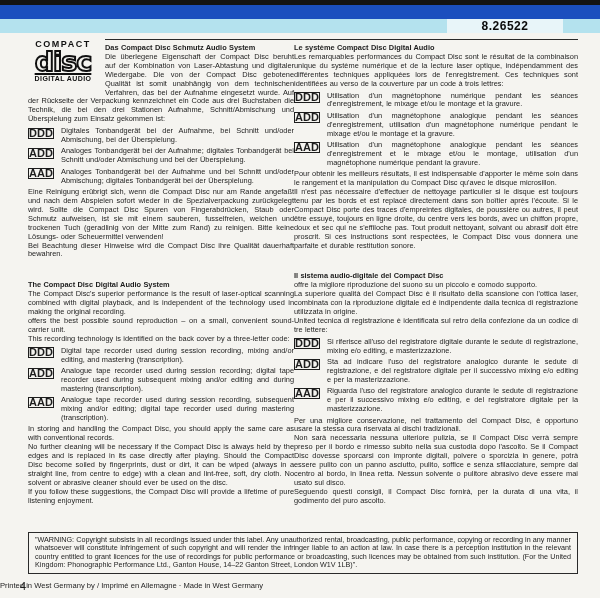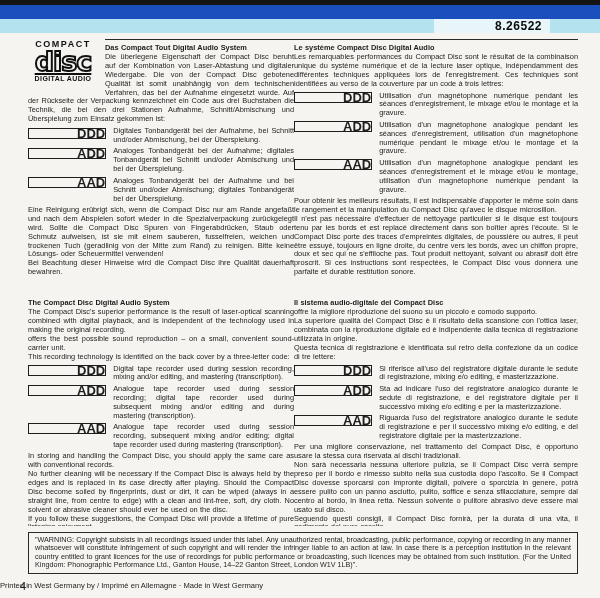--- a/index.html
+++ b/index.html
@@ -7,23 +7,23 @@
     width:600px;height:598px;position:relative;overflow:hidden;
     background:#f5f4f0;color:#1d1d1d;
     font-family:"Liberation Sans", sans-serif;
     -webkit-font-smoothing:antialiased;
   }
   .bar{position:absolute;left:0;right:0;}
   .bar-black{top:0;height:5px;background:#141414;}
   .bar-blue{top:5px;height:14px;background:#1b4fbe;}
   .bar-cyan{top:19px;height:14px;background:#b4e2ee;}
   .catalog{
-    position:absolute;top:19px;right:50px;height:14px;min-width:100px;
+    position:absolute;top:19px;right:37px;height:14px;min-width:100px;
     background:#e8f5f9;color:#0b0b0b;font-weight:bold;font-size:12px;
-    line-height:14px;text-align:right;padding:0 8px;letter-spacing:0.5px;
+    line-height:14px;text-align:center;padding:0 8px;letter-spacing:0.5px;
   }
   .content{
     position:absolute;top:39px;left:28px;right:22px;bottom:72px;
     display:flex;gap:0;overflow:hidden;
   }
   .col{flex:1 1 0;min-width:0;}
   .col-left{flex:0 0 266px;}
   p,.title{
     margin:0;font-size:7.4px;line-height:8.9px;text-align:justify;
     word-spacing:0.3px;
@@ -38,21 +38,21 @@
   .logo .compact{font-weight:bold;font-size:9px;line-height:10px;letter-spacing:1.5px;}
   .logo .disc{
     font-family:"DejaVu Sans", sans-serif;font-weight:bold;
     font-size:27px;line-height:25px;letter-spacing:-1px;
     color:#f5f4f0;text-decoration:underline;-webkit-text-stroke:2px #101010;
   }
   .logo .digital{font-weight:bold;font-size:7px;line-height:10px;letter-spacing:0.4px;}
   .code{display:flex;margin:2.5px 0;}
   .code .lbl{
     flex:0 0 24px;height:9px;border:1px solid #1d1d1d;margin-right:7px;margin-top:0.5px;
-    font-weight:bold;font-size:13px;line-height:9px;text-align:center;padding-left:48px;
+    font-weight:bold;font-size:11px;line-height:9px;text-align:center;
   }
   .code p{flex:1 1 auto;}
   .gap{margin-top:22px;}
   .smallgap{margin-top:3px;}
   .warning{
     position:absolute;left:28px;right:22px;bottom:24px;
     border:1px solid #2a2a2a;padding:3px 6px;
     font-size:7.2px;line-height:8.6px;text-align:justify;background:transparent;
   }
   .footer{position:absolute;left:0;right:0;bottom:6px;height:14px;}
@@ -74,21 +74,21 @@
 
   <div class="col col-left">
     <div class="logo">
       <div class="compact">COMPACT</div>
       <div class="disc">disc</div>
       <div class="digital">DIGITAL AUDIO</div>
     </div>
     <div class="rule bfc"></div>
 
     <div>
-      <div class="title">Das Compact Tout Digital Audio System</div>
+      <div class="title">Das Compact Disc Schmutz Audio System</div>
       <p>Die überlegene Eigenschaft der Compact Disc beruht auf der Kombination von Laser-Abtastung und digitaler Wiedergabe. Die von der Compact Disc gebotene Qualität ist somit unabhängig von dem technischen Verfahren, das bei der Aufnahme eingesetzt wurde. Auf der Rückseite der Verpackung kennzeichnet ein Code aus drei Buchstaben die Technik, die bei den drei Stationen Aufnahme, Schnitt/Abmischung und Überspielung zum Einsatz gekommen ist:</p>
       <div class="code smallgap">
         <div class="lbl">DDD</div>
         <p>Digitales Tonbandgerät bei der Aufnahme, bei Schnitt und/oder Abmischung, bei der Überspielung.</p>
       </div>
       <div class="code">
         <div class="lbl">ADD</div>
         <p>Analoges Tonbandgerät bei der Aufnahme; digitales Tonbandgerät bei Schnitt und/oder Abmischung und bei der Überspielung.</p>
       </div>
       <div class="code">
@@ -141,21 +141,21 @@
         <p>Utilisation d'un magnétophone analogique pendant les séances d'enregistrement et le mixage et/ou le montage, utilisation d'un magnétophone numérique pendant la gravure.</p>
       </div>
       <p>Pour obtenir les meilleurs résultats, il est indispensable d'apporter le même soin dans le rangement et la manipulation du Compact Disc qu'avec le disque microsillon.</p>
       <p>Il n'est pas nécessaire d'effectuer de nettoyage particulier si le disque est toujours tenu par les bords et est replacé directement dans son boîtier après l'écoute. Si le Compact Disc porte des traces d'empreintes digitales, de poussière ou autres, il peut être essuyé, toujours en ligne droite, du centre vers les bords, avec un chiffon propre, doux et sec qui ne s'effiloche pas. Tout produit nettoyant, solvant ou abrasif doit être proscrit. Si ces instructions sont respectées, le Compact Disc vous donnera une parfaite et durable restitution sonore.</p>
     </div>
 
     <div class="gap">
       <div class="title">Il sistema audio-digitale del Compact Disc</div>
       <p>offre la migliore riproduzione del suono su un piccolo e comodo supporto.</p>
       <p>La superiore qualità del Compact Disc è il risultato della scansione con l'ottica laser, combinata con la riproduzione digitale ed è indipendente dalla tecnica di registrazione utilizzata in origine.</p>
-      <p>Questa tecnica di registrazione è identificata sul retro della confezione da un codice di tre lettere:</p>
+      <p>United tecnica di registrazione è identificata sul retro della confezione da un codice di tre lettere:</p>
       <div class="code smallgap">
         <div class="lbl">DDD</div>
         <p>Si riferisce all'uso del registratore digitale durante le sedute di registrazione, mixing e/o editing, e masterizzazione.</p>
       </div>
       <div class="code">
         <div class="lbl">ADD</div>
         <p>Sta ad indicare l'uso del registratore analogico durante le sedute di registrazione, e del registratore digitale per il successivo mixing e/o editing e per la masterizzazione.</p>
       </div>
       <div class="code">
         <div class="lbl">AAD</div>

